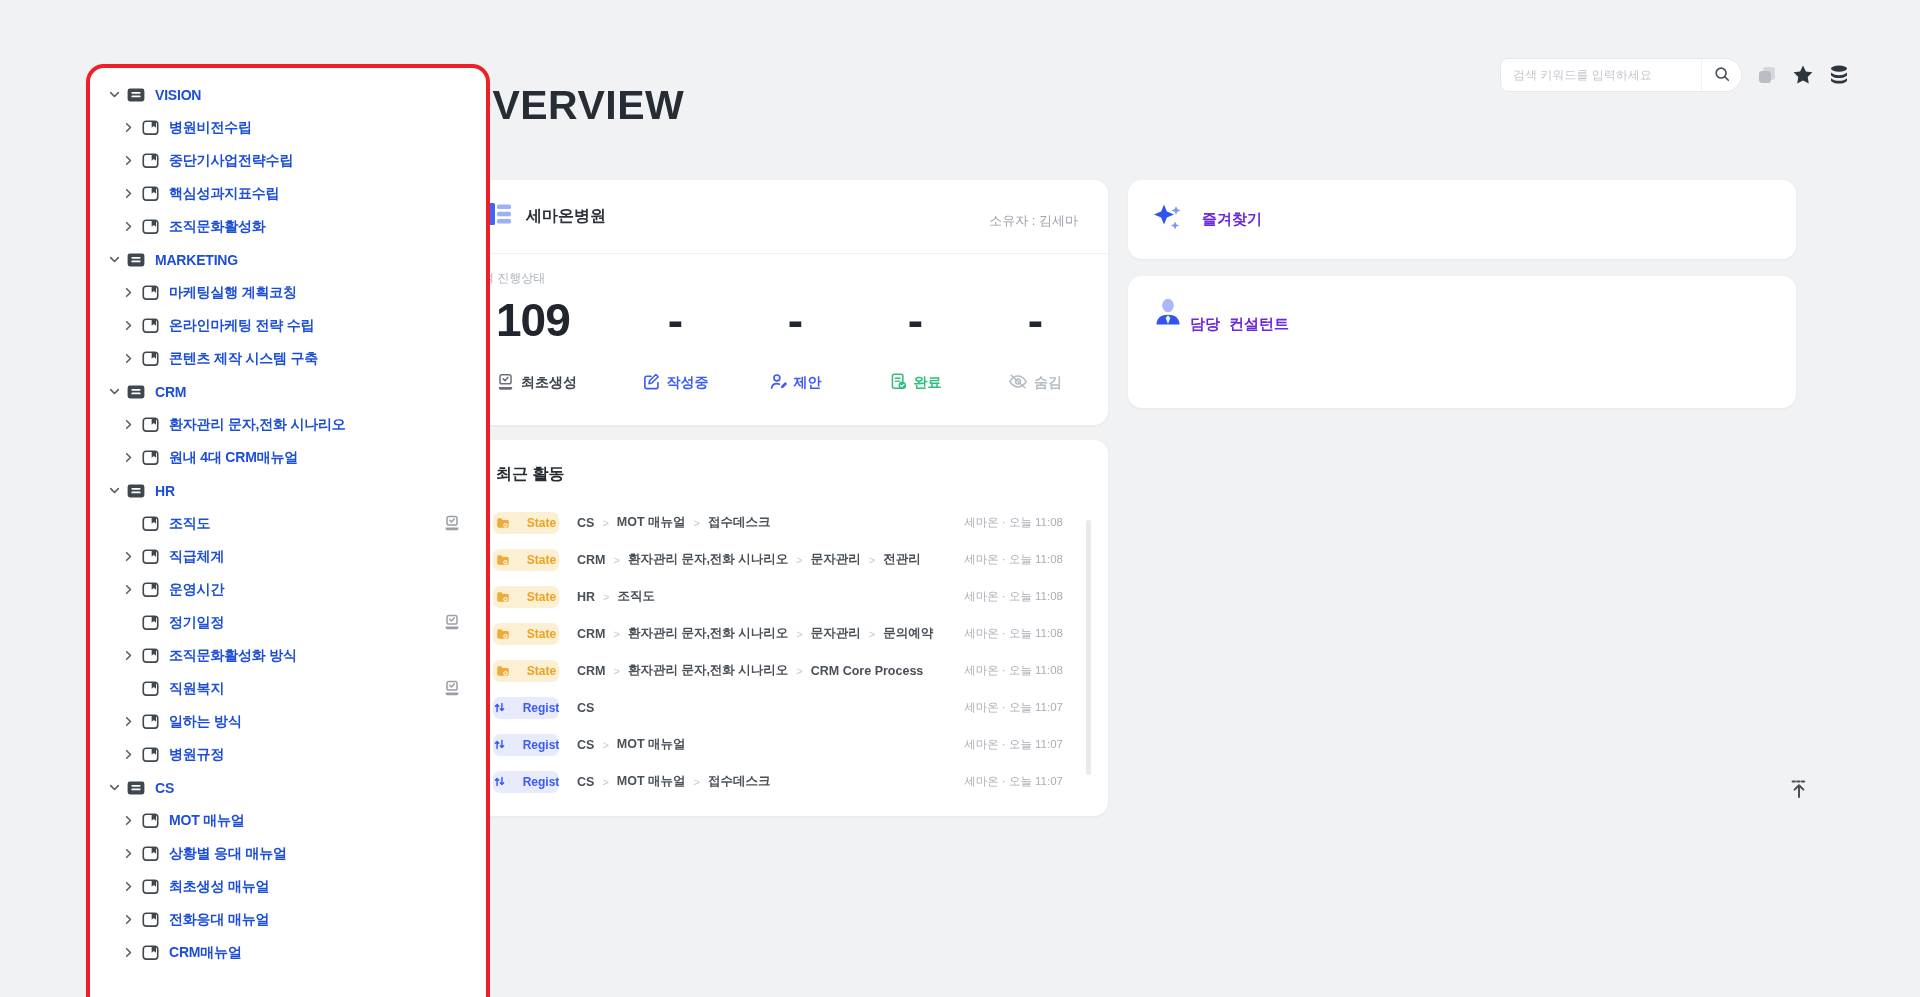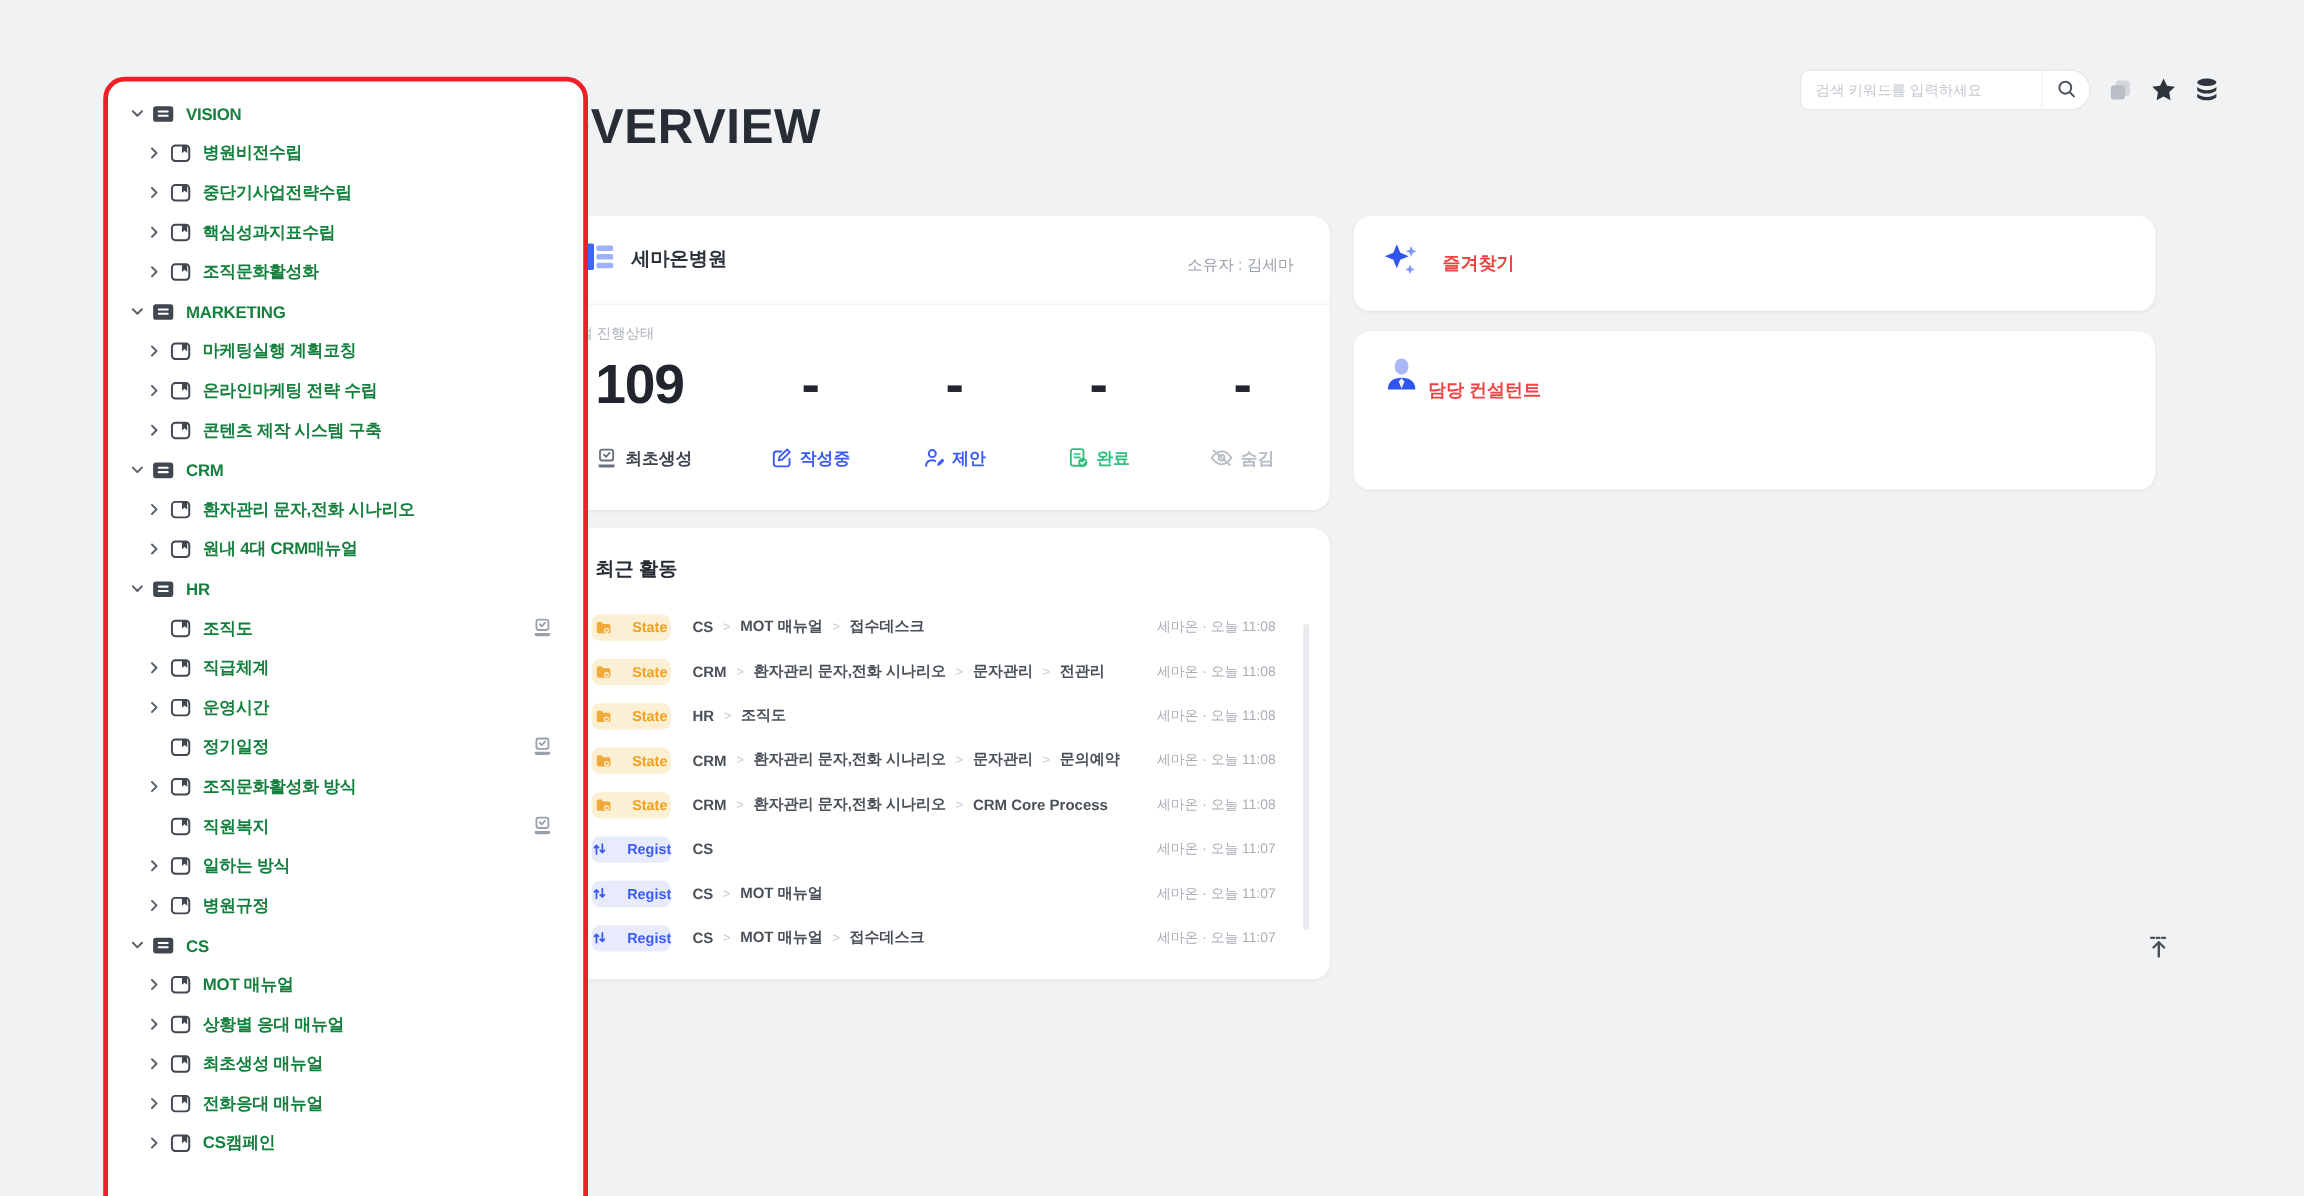--- a/index.html
+++ b/index.html
@@ -45,33 +45,33 @@
   .ac-path{margin-left:18px;display:flex;align-items:center;white-space:nowrap;}
   .ac-path .seg{font-size:12.5px;font-weight:600;color:#4a5058;}
   .ac-path .sep{font-size:11px;color:#c3c8ce;margin:0 8px;}
   .ac-meta{position:absolute;right:45px;font-size:11.5px;color:#a9aeb6;}
   .ac-scrollbar{position:absolute;right:17px;top:80px;width:5px;height:255px;border-radius:3px;background:#e9eaee;}
 
   
   .fav-card{left:1128px;top:180px;width:668px;height:79px;display:flex;align-items:center;padding-left:22px;gap:16px;}
   .consultant-card{left:1128px;top:276px;width:668px;height:132px;padding:18px 0 0 22px;}
   .cc-head{display:flex;align-items:flex-end;gap:4px;}
-  .side-card-title{font-size:15px;font-weight:700;color:#ef4444;}
+  .side-card-title{font-size:15px;font-weight:700;color:#6d28d9;font-family:Liberation Mono, monospace;}
 
   
   .scroll-top{position:absolute;left:1782px;top:774px;width:34px;height:34px;display:flex;align-items:center;justify-content:center;cursor:pointer;}
 
   
   .tree-panel{position:absolute;left:86px;top:64px;width:404px;height:1010px;background:#fff;border:4px solid #ee1f27;border-radius:18px;box-sizing:border-box;z-index:5;padding-top:10px;overflow:hidden;}
   .tree-row{position:relative;height:33px;display:flex;align-items:center;padding-left:14px;cursor:pointer;}
   .tree-row.child{padding-left:28px;}
   .chev{width:20px;height:20px;display:flex;align-items:center;justify-content:center;flex:none;}
   .chev.empty{visibility:hidden;}
   .t-icon{width:20px;height:20px;margin:0 9px 0 2px;display:flex;align-items:center;justify-content:center;flex:none;}
-  .t-label{font-size:14px;color:#15803d;letter-spacing:-.2px;white-space:nowrap;}
+  .t-label{font-size:14px;color:#1d4ed8;letter-spacing:-.2px;white-space:nowrap;}
   .tree-row.section .t-label{font-weight:700;}
   .tree-row.child .t-label{font-weight:600;}
   .status-ic{position:absolute;right:24px;top:6px;width:20px;height:20px;}
 </style>
 </head>
 <body>
 
 <div class="page">
 
   <div class="topbar">
@@ -775,18 +775,18 @@
             <svg width="13" height="13" viewBox="0 0 12 12">
               <path d="M4.3 2.5 L7.8 6 L4.3 9.5" fill="none" stroke="#596069" stroke-width="1.5" stroke-linecap="round" stroke-linejoin="round"></path>
             </svg>
           </span>
           <span class="t-icon">
             <svg width="19" height="19" viewBox="0 0 20 20">
               <rect x="2.4" y="3.4" width="15.2" height="13.6" rx="3" fill="none" stroke="#40474f" stroke-width="1.7"></rect>
               <path d="M11.2 3.4 h4.6 v6.8 l-2.3 -1.9 -2.3 1.9 z" fill="#40474f"></path>
             </svg>
           </span>
-          <span class="t-label">CS캠페인</span>
+          <span class="t-label">CRM매뉴얼</span>
         </div>
       </div>
   </aside>
 
 </div>
 
 </body></html>

